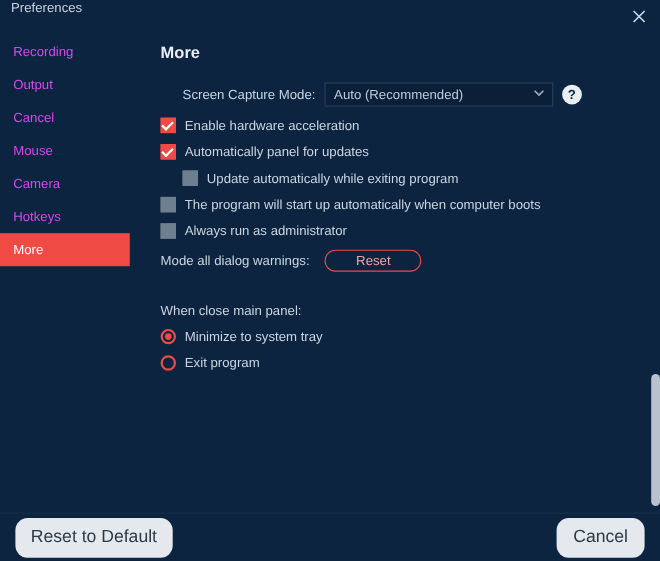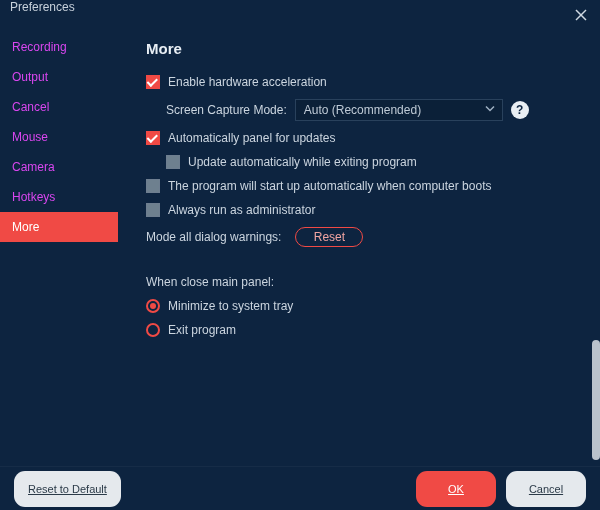--- a/index.html
+++ b/index.html
@@ -128,47 +128,46 @@
     flex-shrink: 0;
   }
   .radio.selected::after {
     content: "";
     width: 6px; height: 6px;
     background: #f04a45;
     border-radius: 50%;
   }
   .reset-label { margin-right: 14px; }
   .reset-btn {
-    width: 68px; height: 20px;
+    width: 88px; height: 20px;
     border: 1px solid #f04a45;
     border-radius: 10px;
     color: #f1a4a1;
     display: flex; align-items: center; justify-content: center;
     cursor: pointer;
     font-size: 12px;
     background: transparent;
   }
   .divider { height: 18px; }
   .footer {
     height: 44px;
     border-top: 1px solid rgba(255,255,255,0.04);
     display: flex;
     align-items: center;
     padding: 0 14px;
     gap: 10px;
   }
   .btn {
     height: 36px;
     border-radius: 11px;
-    font-size: 11px;
+    font-size: 16px;
     display: flex; align-items: center; justify-content: center;
     cursor: pointer;
     padding: 0 18px;
     border: none;
-    text-decoration: underline;
   }
   .btn.default-reset {
     background: #e5e9ed;
     color: #2b3a48;
     padding: 0 14px;
   }
   .footer .spacer { flex: 1; }
   .btn.ok {
     background: #f04a45;
     color: #ffffff;
@@ -226,39 +225,39 @@
       </div>
     <div class="side-item active">
         <span>More</span>
       </div>
   </div>
 
   <div class="main">
     <h2>More</h2>
 
     <div class="row">
-      <span class="chk checked"></span>
-      <span>Enable hardware acceleration</span>
-    </div>
-
-    <div class="row">
       <span class="label-inline">Screen Capture Mode:</span>
       <div class="select-wrap">
         <span>Auto (Recommended)</span>
         <span class="chev">
           <svg width="12" height="12" viewBox="0 0 12 12">
               <polyline points="2,4 6,8 10,4"></polyline>
             </svg>
         </span>
       </div>
       <div class="help">?</div>
     </div>
 
     <div class="row">
       <span class="chk checked"></span>
+      <span>Enable hardware acceleration</span>
+    </div>
+
+    <div class="row">
+      <span class="chk checked"></span>
       <span>Automatically panel for updates</span>
     </div>
 
     <div class="row indent">
       <span class="chk"></span>
       <span>Update automatically while exiting program</span>
     </div>
 
     <div class="row">
       <span class="chk"></span>
@@ -291,15 +290,14 @@
       <span>Exit program</span>
     </div>
   </div>
 
   <div class="scroll-hint"></div>
 </div>
 
 <div class="footer">
   <div class="btn default-reset">Reset to Default</div>
   <div class="spacer"></div>
-  <div class="btn ok">OK</div>
   <div class="btn cancel">Cancel</div>
 </div>
 
 </body></html>

